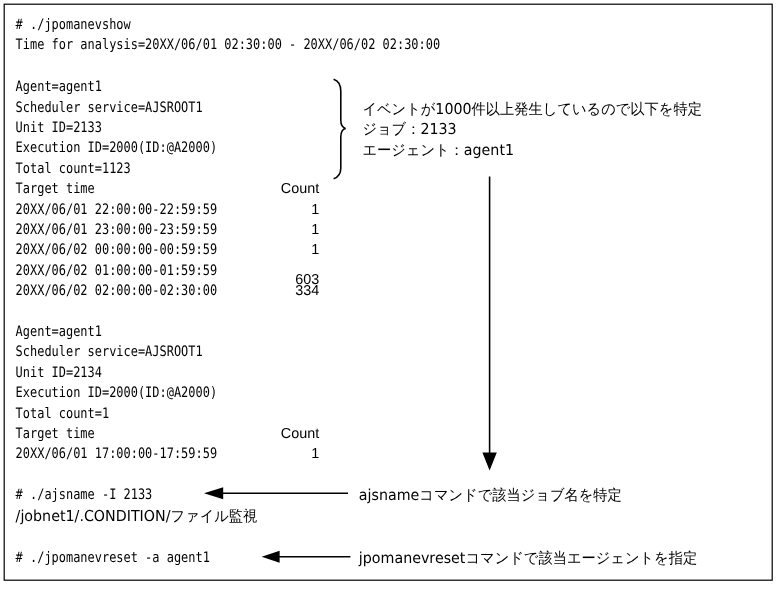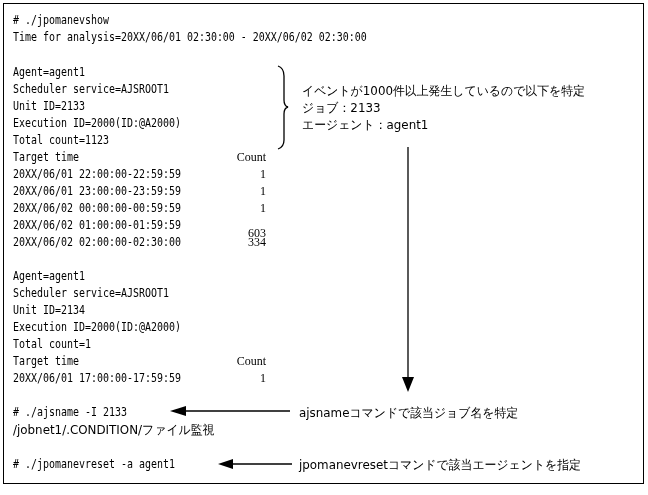--- a/index.html
+++ b/index.html
@@ -14,21 +14,21 @@
       font-size: 12px; color: #000; white-space: pre;
       transform-origin: 0 50%; transform: scaleX(0.83);
     }
     .jp {
       position: absolute; height: 17px; line-height: 17px;
       font-family: "DejaVu Sans", "Liberation Sans", sans-serif;
       font-size: 12.5px; color: #000; white-space: pre;
       transform-origin: 0 50%; transform: scaleX(0.95);
     }
     .count { position: absolute; left: 210px; width: 56px; text-align: right;
-      font-family: Liberation Serif, serif;
+      font-family: Liberation Sans, sans-serif;
       font-size: 12px; height:17px; line-height:17px; color:#000; white-space: pre;
     }
     svg.overlay { position: absolute; left: 0; top: 0; }
   </style>
 </head>
 <body>
 
 <div class="frame"></div>
 
 <div class="line" style="top:12px"># ./jpomanevshow</div>

